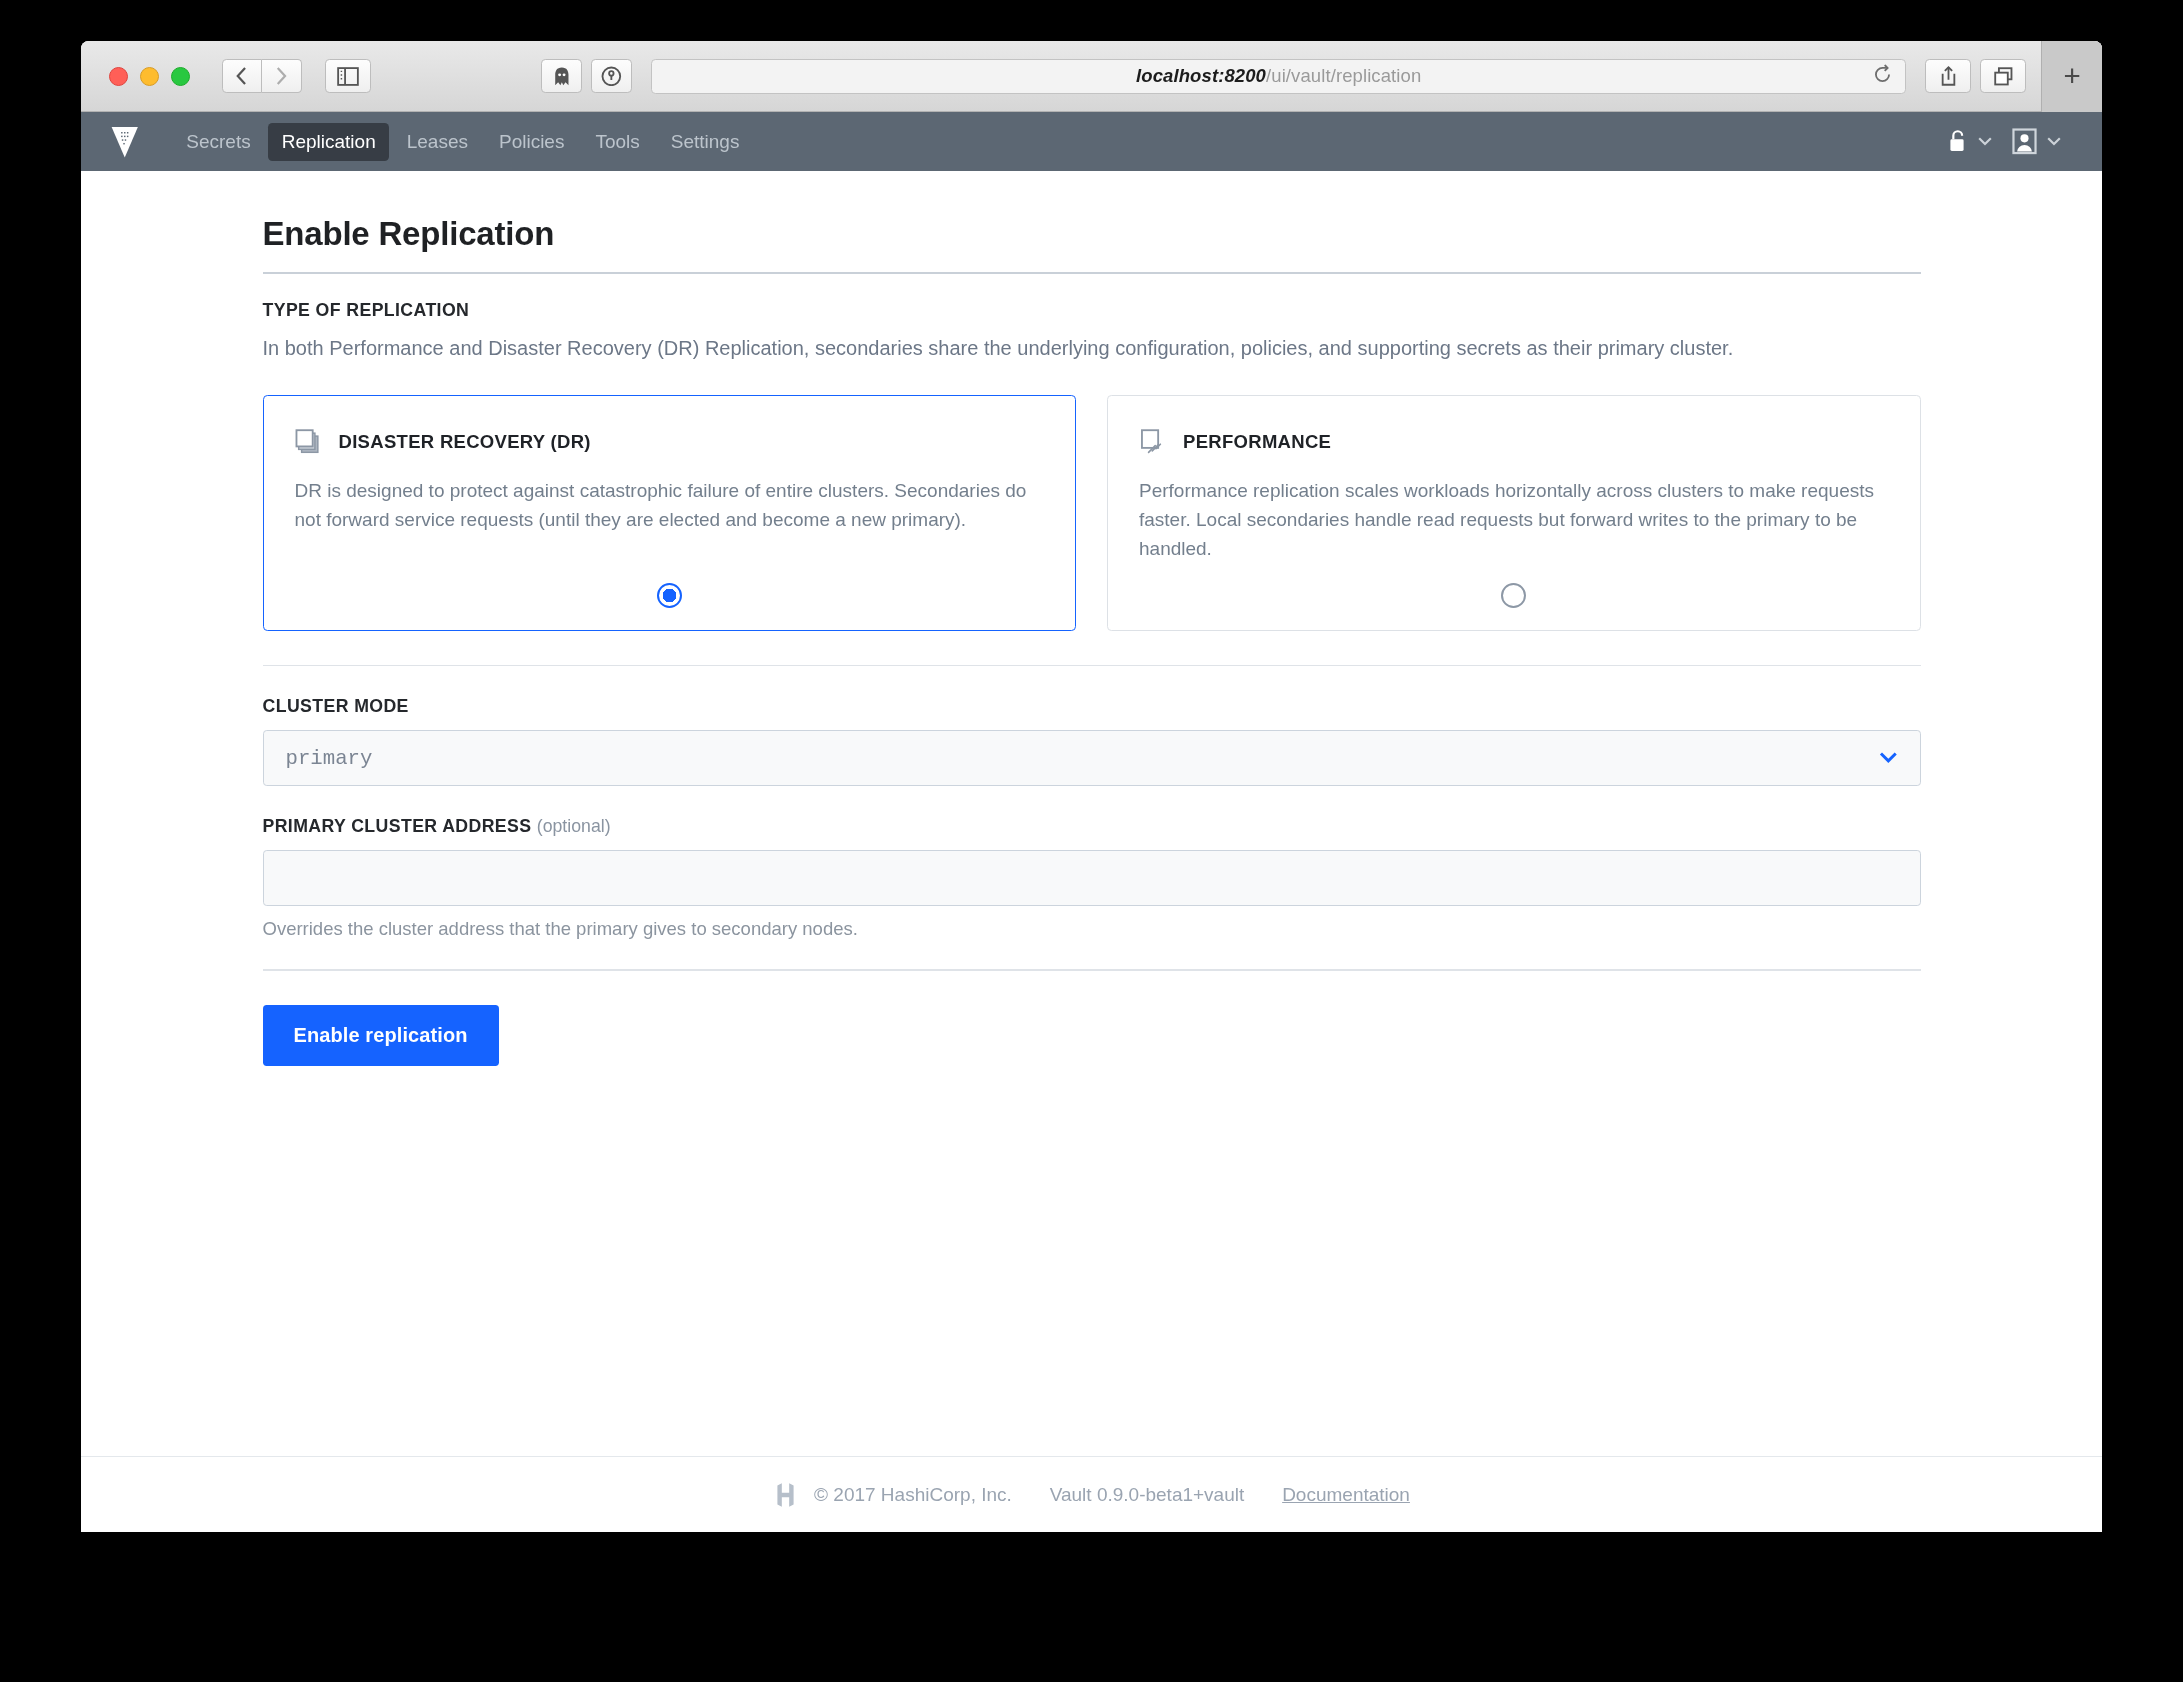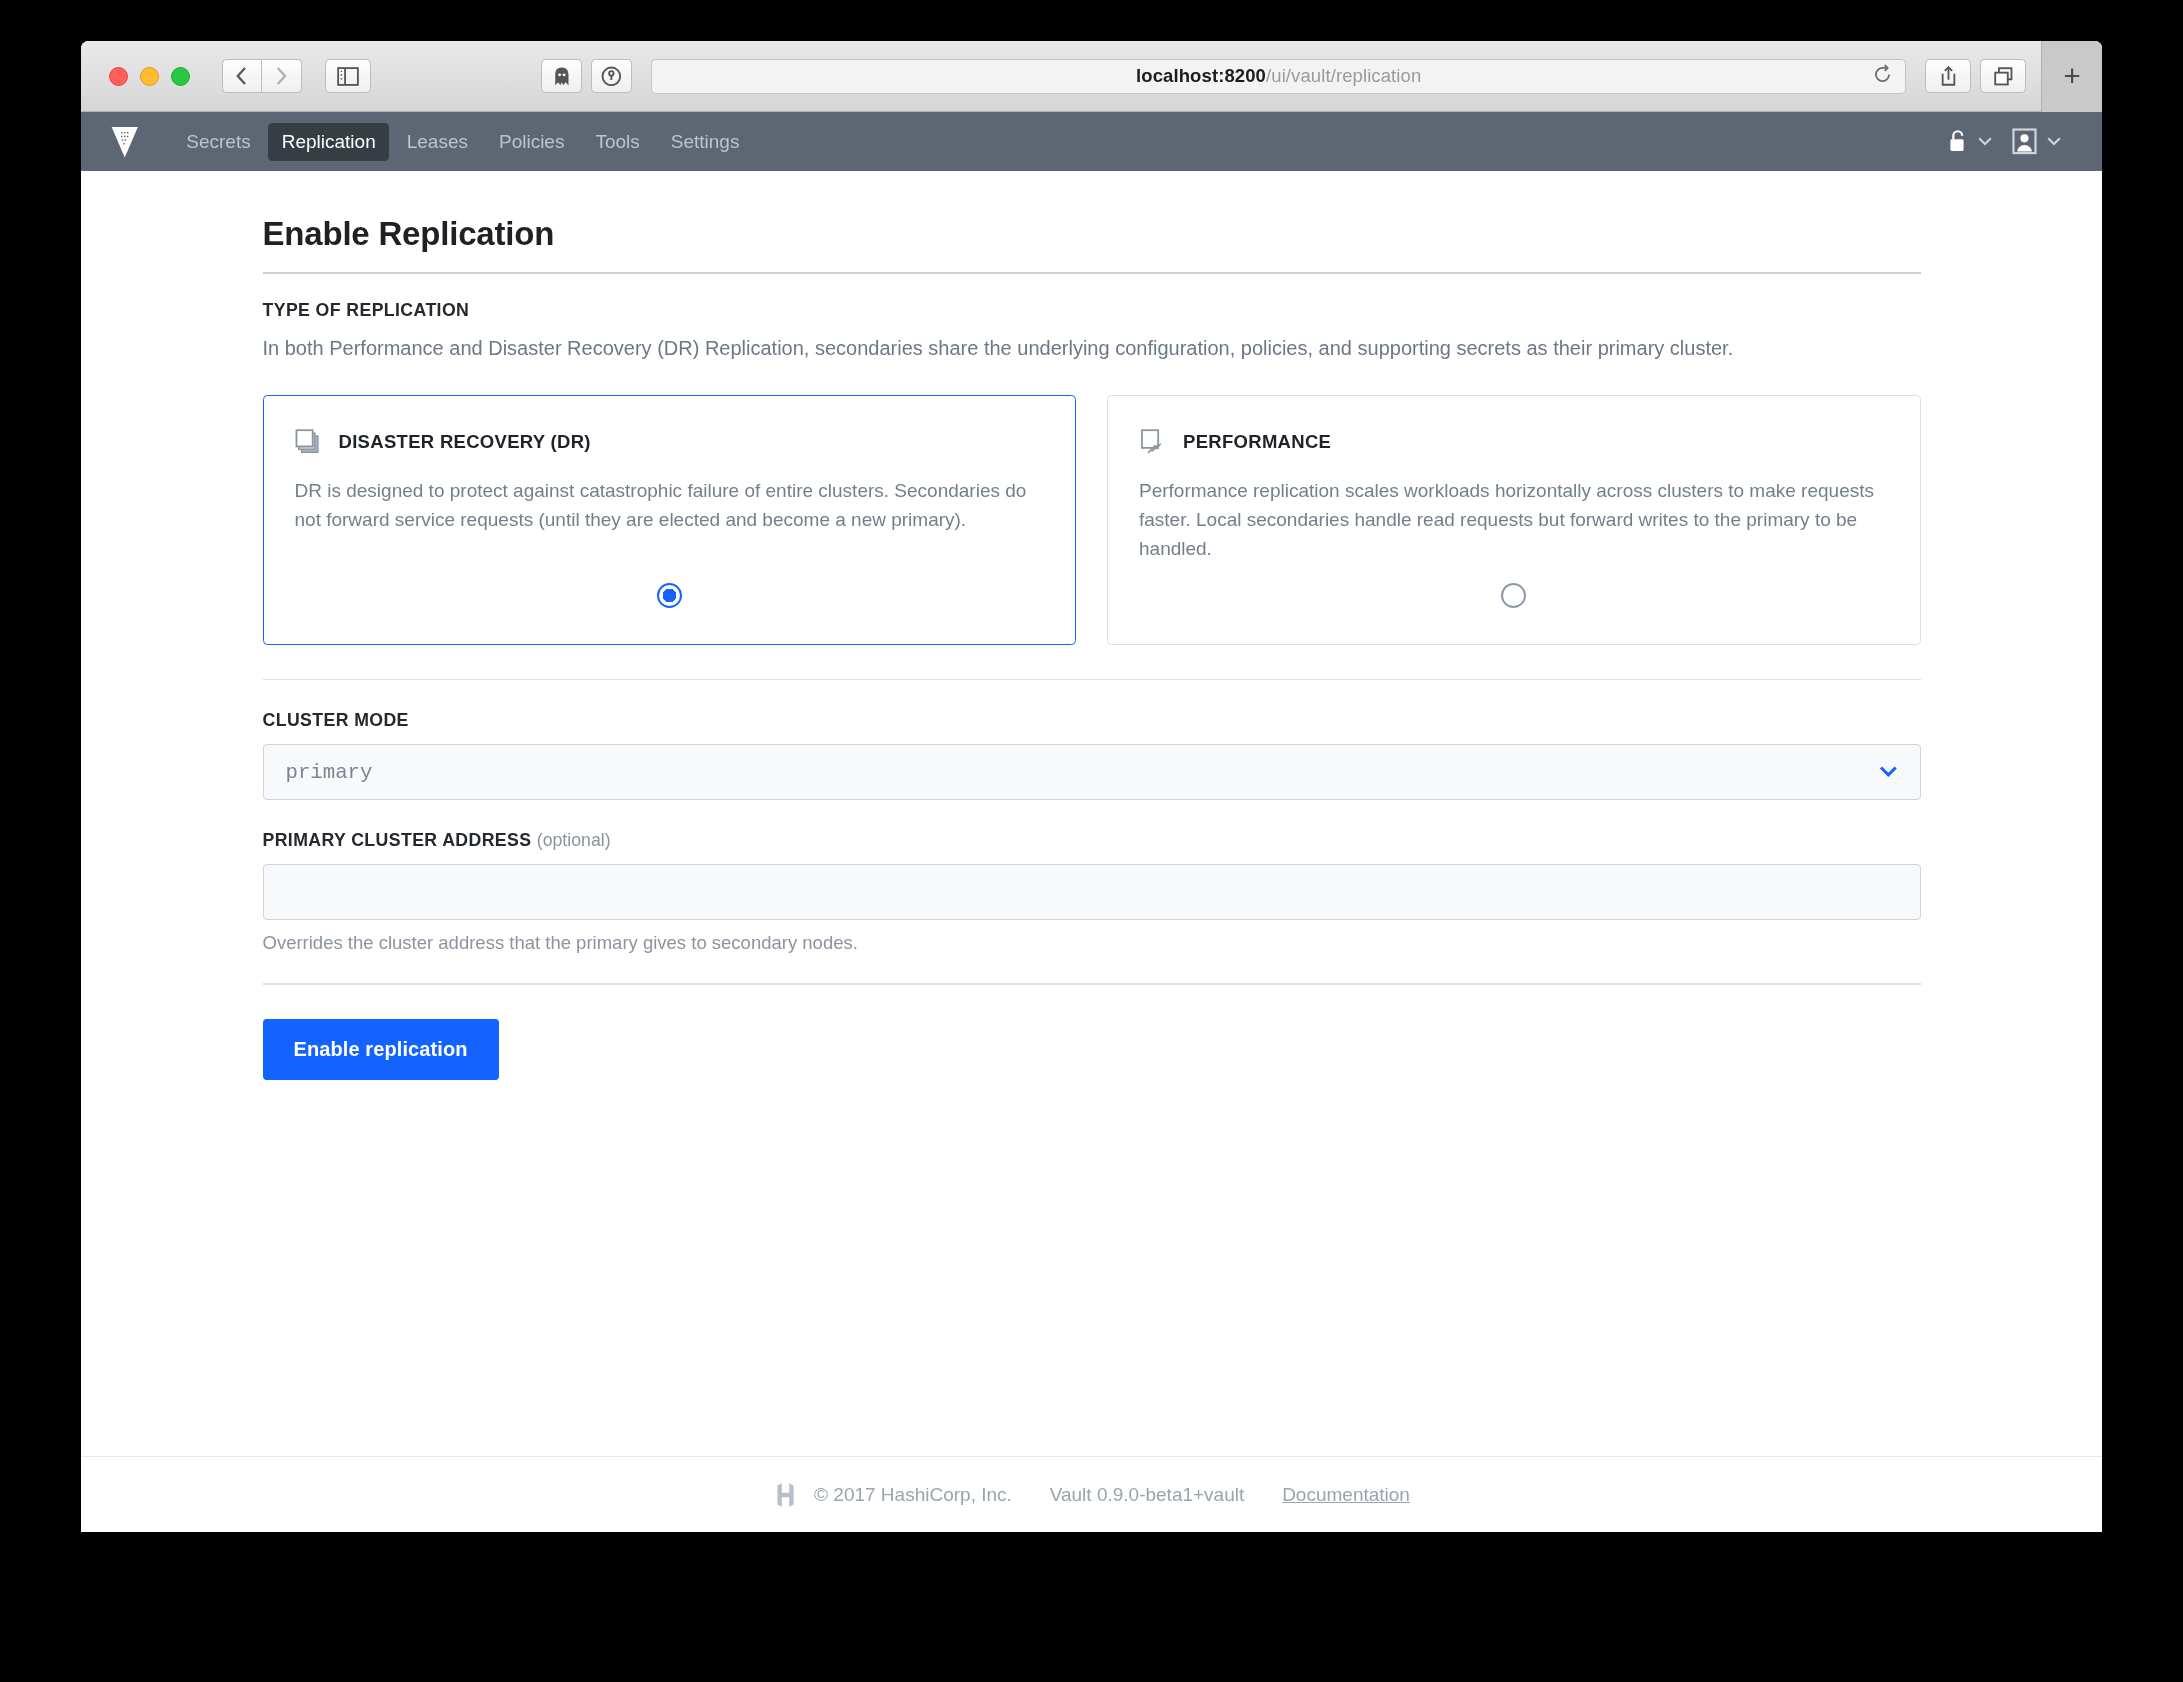--- a/index.html
+++ b/index.html
@@ -53,21 +53,21 @@
     flex: 1;
     margin: 0 19px;
     height: 35px;
     background: #f3f3f3;
     border: 0.7px solid #c3c3c3;
     border-radius: 4.4px;
     display: flex; align-items: center; justify-content: center;
     position: relative;
   }
   .url-text { font-size: 18.5px; color: #9a9a9a; letter-spacing: 0.1px; }
-  .url-text b { color: #1c1c1c; font-weight: 600; }
+  .url-text b { color: #1c1c1c; font-weight: 600; font-style: italic; }
   .reload { position: absolute; right: 13.3px; top: 50%; transform: translateY(-50%); color: #6d6d6d; }
 
   .right-group { display: flex; gap: 8.9px; margin-right: 0; }
   .right-group .cbtn { width: 46px; }
   .newtab {
     width: 61px; height: 71px;
     background: #c9c9c9;
     border-left: 0.7px solid #b0b0b0;
     display: flex; align-items: center; justify-content: center;
     color: #4a4a4a; font-size: 29.5px; font-weight: 300;
@@ -121,21 +121,21 @@
   .lede {
     font-size: 20px; color: #6c7787; margin-top: 13.3px; line-height: 1.45;
   }
 
   
   .cards { display: flex; gap: 31px; margin-top: 32px; }
   .card {
     flex: 1;
     border: 1.5px solid #dde1e6;
     border-radius: 4.4px;
-    padding: 32px 31px 36px 31px;
+    padding: 32px 31px 22px 31px;
     display: flex; flex-direction: column;
     min-height: 229px;
     background: #fff;
   }
   .card.selected { border-color: #1563ff; }
   .card-head { display: flex; align-items: center; gap: 16px; }
   .card-title {
     font-size: 18.5px; font-weight: 700; color: #1f2227;
     letter-spacing: 0.3px; text-transform: uppercase;
   }

